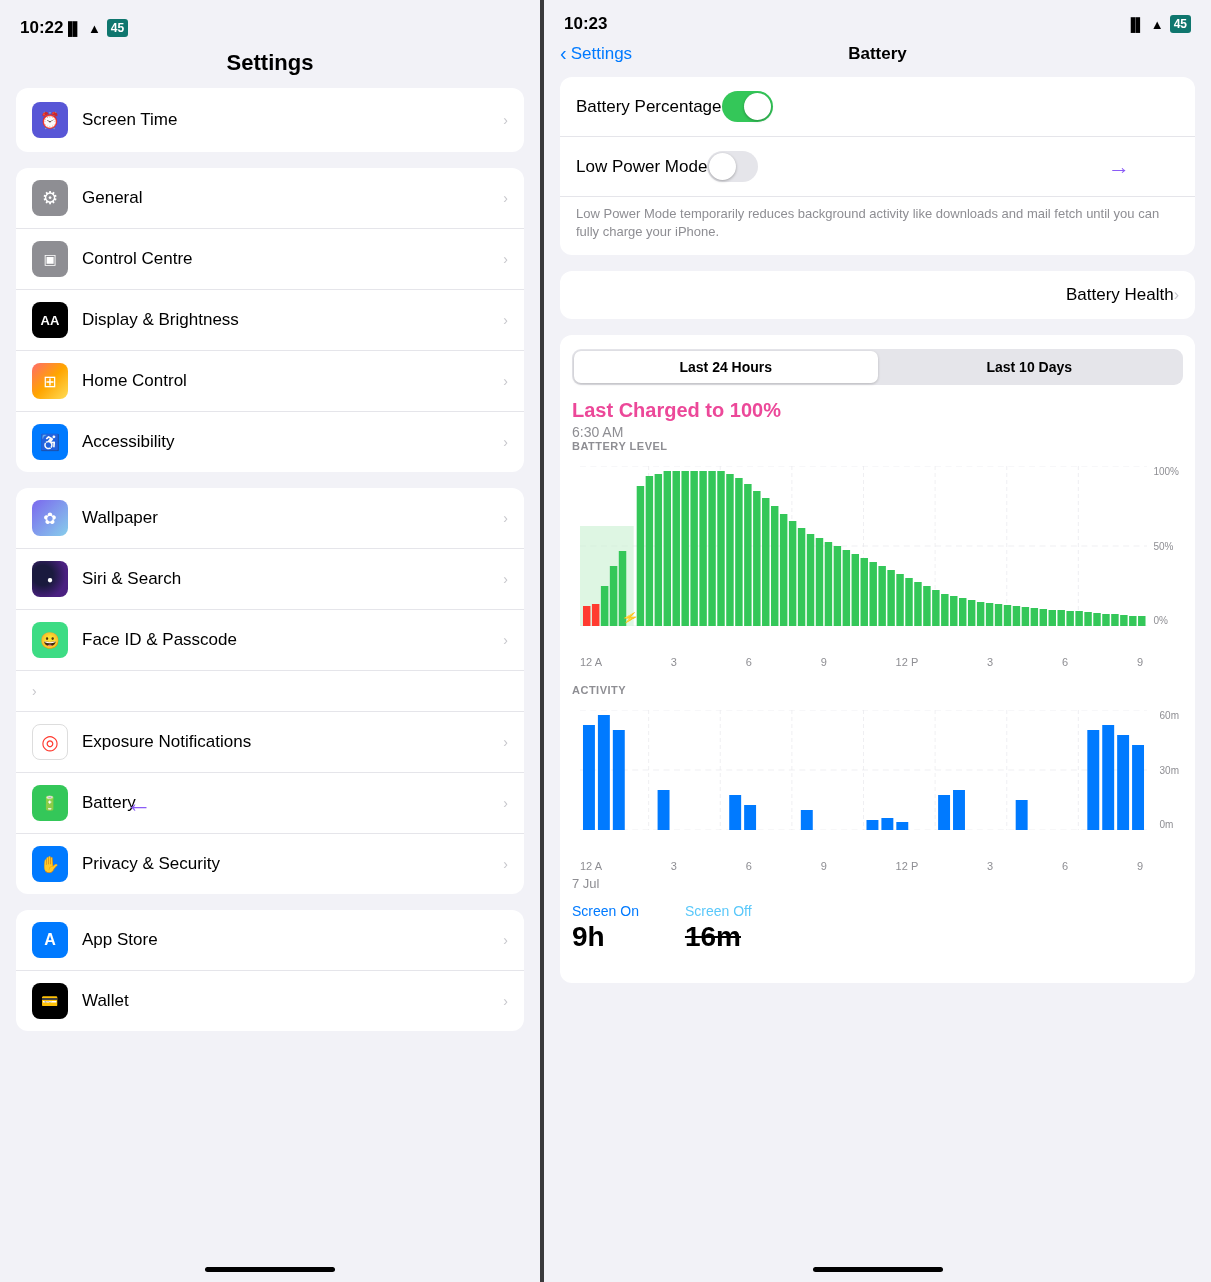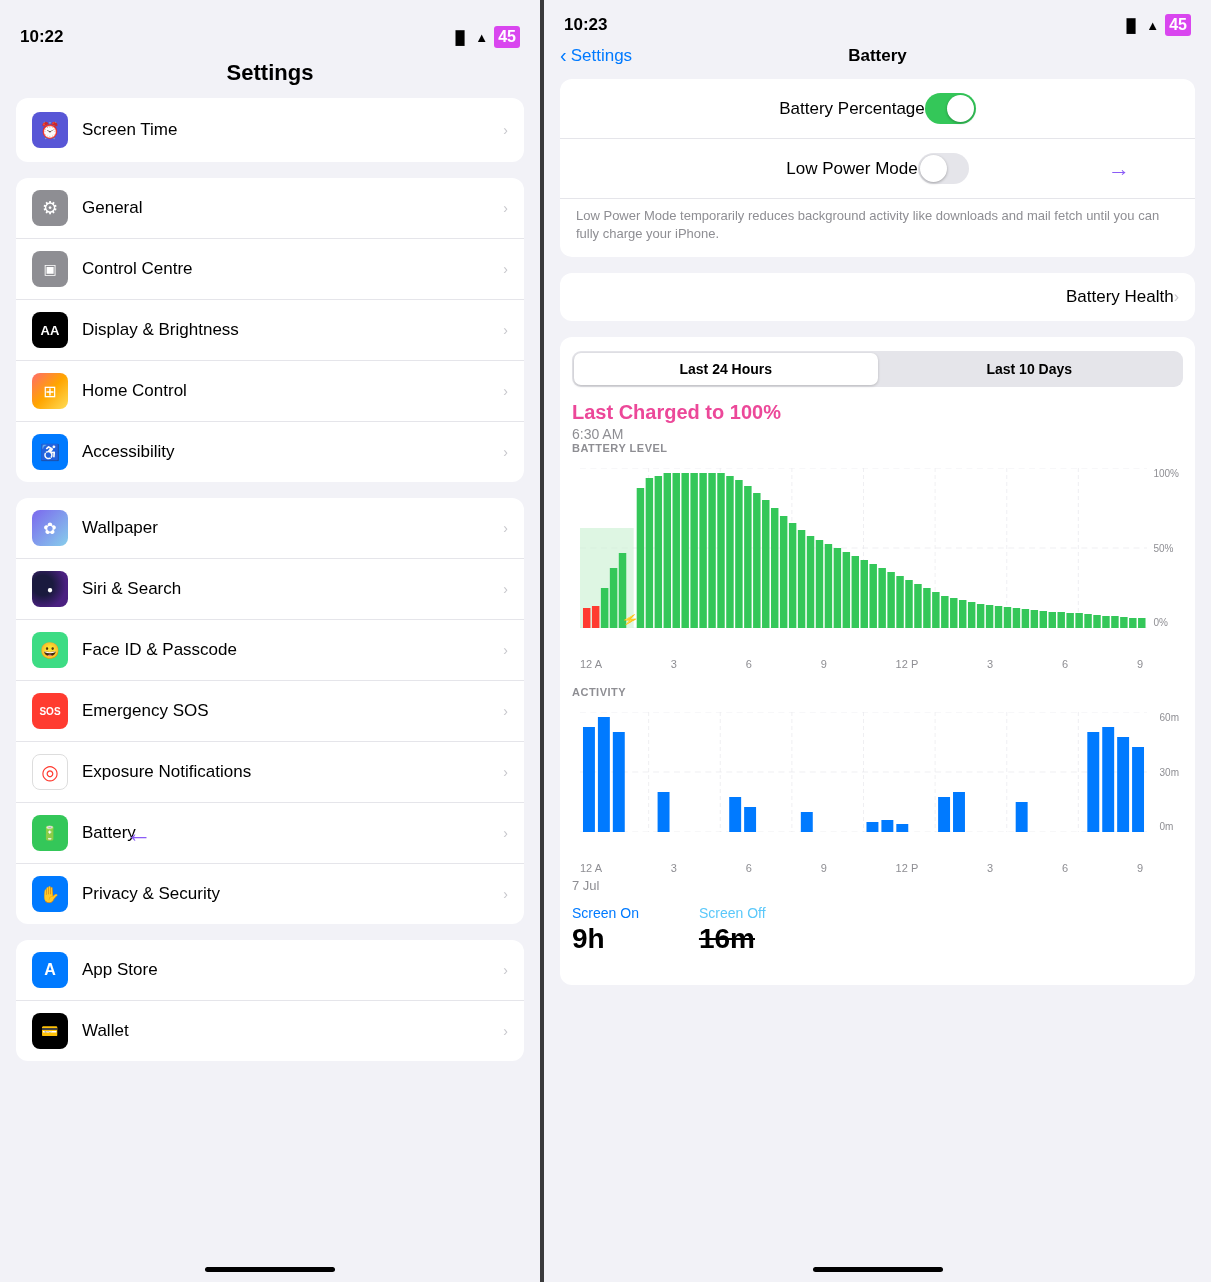--- a/index.html
+++ b/index.html
@@ -17,38 +17,37 @@
       width: 540px;
       height: 1282px;
       background: #f2f2f7;
       display: flex;
       flex-direction: column;
       position: relative;
     }
 
     .status-bar {
       display: flex;
-      justify-content: space-between;
-      align-items: center;
-      padding: 26px 20px 8px;
+      align-items: center;
+      padding: 18px 20px 8px;
       font-size: 17px;
       font-weight: 600;
     }
 
     .status-bar-right {
       display: flex;
       align-items: center;
       gap: 6px;
       font-size: 13px;
     }
 
     .battery-icon-small {
-      background: #d946ef;
+      background: #0f766e;
       color: #fff;
-      font-size: 16px;
+      font-size: 12px;
       font-weight: 700;
       padding: 2px 4px;
       border-radius: 3px;
     }
 
     .page-title {
       text-align: center;
       font-size: 22px;
       font-weight: 700;
       padding: 4px 0 12px;
@@ -186,21 +185,21 @@
     .card {
       background: #fff;
       border-radius: 12px;
       margin-bottom: 16px;
       overflow: hidden;
     }
 
     .toggle-row {
       display: flex;
       align-items: center;
-      justify-content: center;
+      justify-content: flex-start;
       padding: 14px 16px;
       border-bottom: 0.5px solid #e5e5ea;
     }
 
     .toggle-row:last-child {
       border-bottom: none;
     }
 
     .toggle-label {
       font-size: 17px;
@@ -332,21 +331,21 @@
     }
 
     .date-label {
       font-size: 13px;
       color: #8e8e93;
       margin-bottom: 12px;
     }
 
     .screen-stats {
       display: flex;
-      gap: 60px;
+      gap: 46px;
       padding-bottom: 20px;
     }
 
     .stat-item {
       display: flex;
       flex-direction: column;
     }
 
     .stat-label {
       font-size: 14px;
@@ -480,26 +479,20 @@
     <div class="settings-row">
       <div class="row-left">
         <div class="icon-box" style="background:#3ddc84;">
           <span style="color:#fff;font-size:16px;">😀</span>
         </div>
         <span class="row-text">Face ID &amp; Passcode</span>
       </div>
       <span class="chevron">›</span>
     </div>
     <div class="settings-row">
-      <div class="row-left">
-        <div class="icon-box" style="background:#ff3b30;">
-          <span style="color:#fff;font-size:10px;font-weight:800;">SOS</span>
-        </div>
-        <span class="row-text">Emergency SOS</span>
-      </div>
       <span class="chevron">›</span>
     </div>
     <div class="settings-row">
       <div class="row-left">
         <div class="icon-box" style="background:#fff;border:1px solid #ddd;">
           <span style="color:#ff3b30;font-size:20px;">◎</span>
         </div>
         <span class="row-text">Exposure Notifications</span>
       </div>
       <span class="chevron">›</span>

